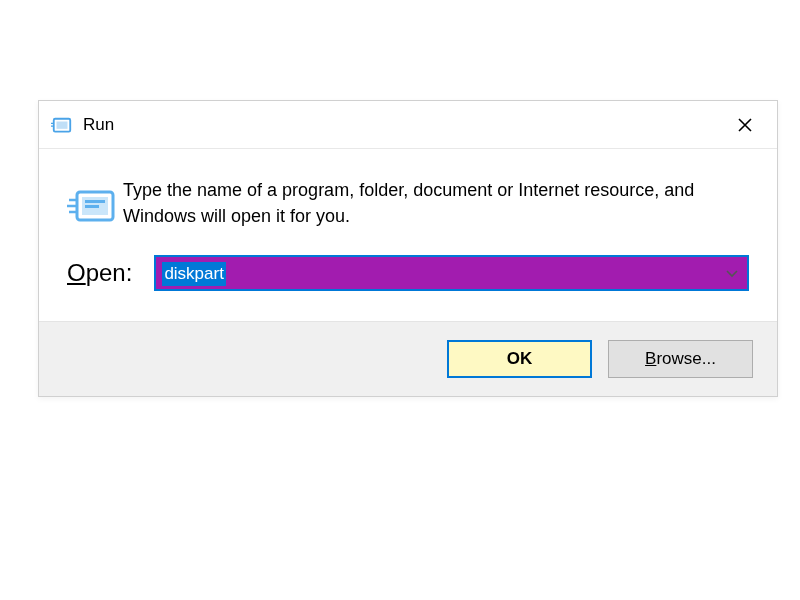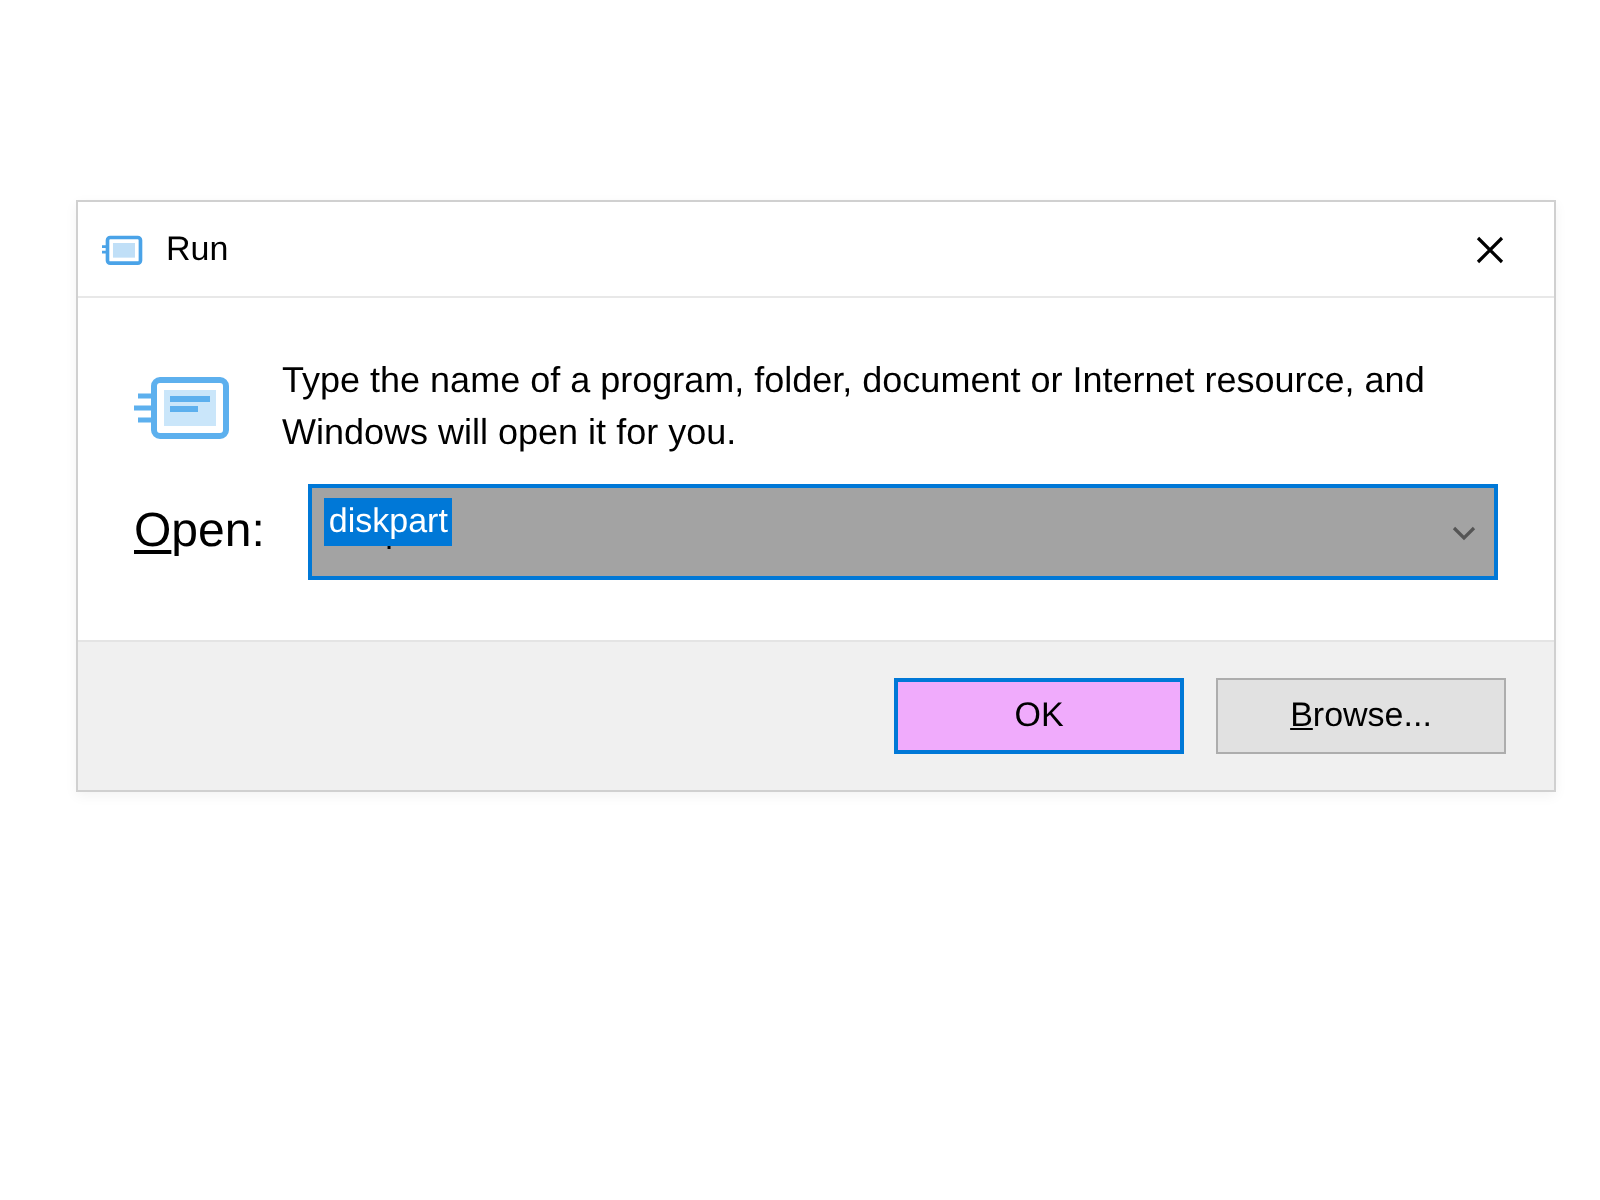--- a/index.html
+++ b/index.html
@@ -44,23 +44,23 @@
       align-items: center;
       justify-content: center;
       font-size: 20px;
       cursor: pointer;
     }
     .body-area {
       padding: 28px 28px 20px 28px;
     }
     .desc-row {
       display: flex;
-      align-items: center;
-      gap: 22px;
-      margin-bottom: 13px;
+      align-items: flex-end;
+      gap: 4px;
+      margin-bottom: 26px;
     }
     .run-icon-large {
       width: 52px;
       height: 44px;
       flex-shrink: 0;
       margin-top: 4px;
     }
     .desc-text {
       font-size: 18px;
       line-height: 1.45;
@@ -74,24 +74,24 @@
     }
     .open-label {
       font-size: 24px;
       min-width: 58px;
     }
     .open-label .ul { text-decoration: underline; }
     .combo {
       flex: 1;
       position: relative;
       border: 2px solid #0078d7;
-      height: 48px;
+      height: 36px;
       display: flex;
       align-items: center;
-      background: #a3a3a3;
+      background: #a21caf;
     }
     .combo-input {
       border: none;
       outline: none;
       font-size: 17px;
       padding: 4px 6px;
       flex: 1;
       background: transparent;
       color: #000;
     }
@@ -124,22 +124,23 @@
     .btn {
       min-width: 145px;
       height: 38px;
       font-size: 17px;
       background: #e1e1e1;
       border: 1px solid #adadad;
       cursor: pointer;
       font-family: inherit;
     }
     .btn.primary {
-      background: #f0abfc;
+      background: #fef9c3;
       border: 2px solid #0078d7;
+      font-weight: bold;
     }
     .btn .ul { text-decoration: underline; }
   </style>
 </head>
 <body>
 
 <div class="dialog">
 
   <div class="titlebar">
     <span class="run-icon-small">

